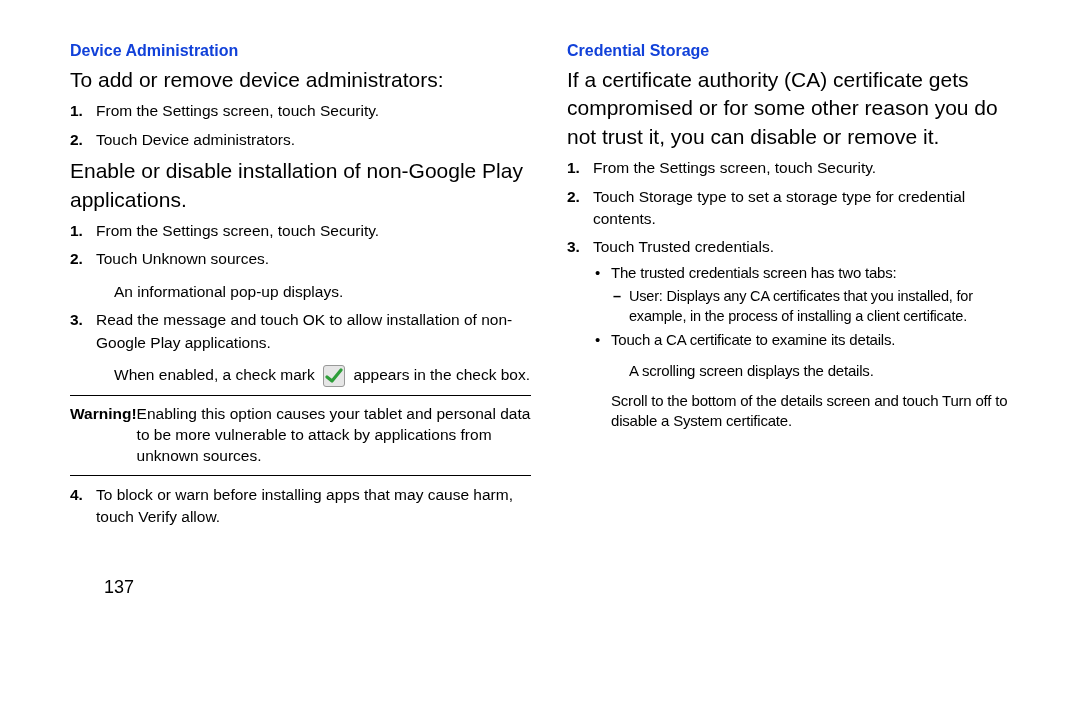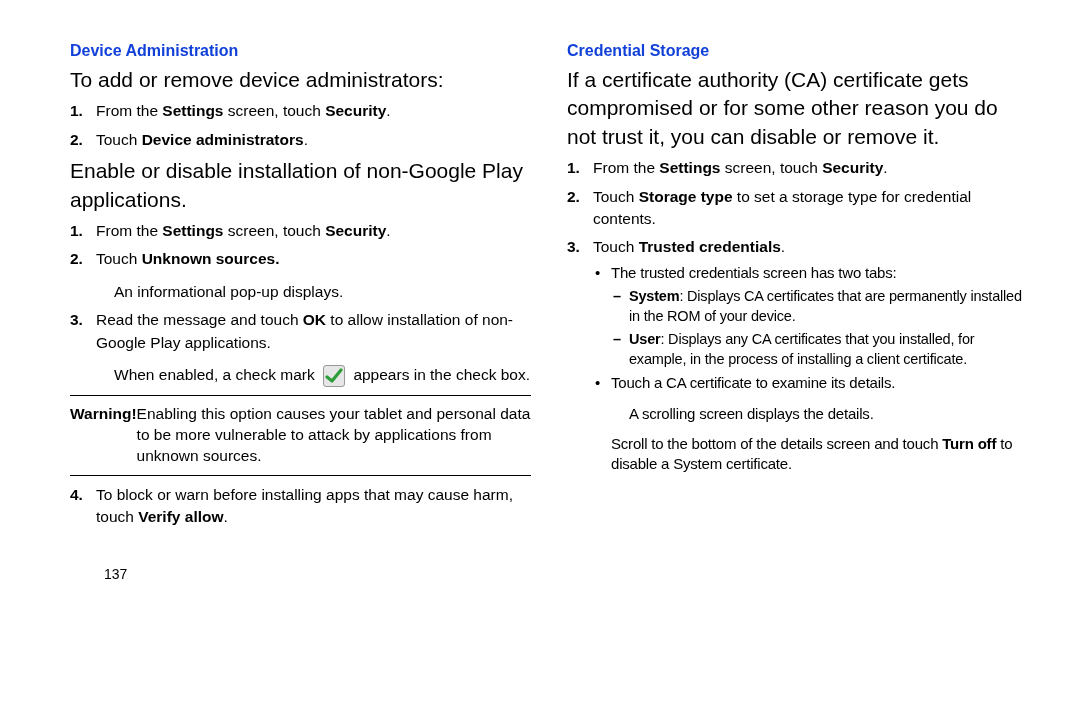--- a/index.html
+++ b/index.html
@@ -3,34 +3,34 @@
 <meta charset="utf-8">
 <style>
   html,body{margin:0;padding:0;background:#fff;font-family:Arial,Helvetica,sans-serif;color:#000}
   .page{width:1080px;height:608px;box-sizing:border-box;padding:42px 52px 0 70px;display:flex;gap:36px;position:relative}
   .col{flex:1;min-width:0}
   .h{color:#1141d9;font-weight:700;font-size:16px;margin-bottom:6px}
   p{margin:6px 0;font-size:21px;line-height:1.35}
   ol.num{list-style:none;margin:6px 0;padding:0}
   ol.num>li{position:relative;padding-left:26px;margin:6px 0;font-size:15.5px;line-height:1.45}
   ol.num>li>.n{position:absolute;left:0;top:0;font-weight:700}
-  .b{font-weight:700}
+  .b{font-weight:400}
   .hr{border:none;border-top:1px solid #000;margin:8px 0}
   .warn{display:flex;font-size:15.5px;line-height:1.35;margin:6px 0}
   .warn .lbl{font-weight:700;white-space:nowrap}
   ul.bul{list-style:none;margin:4px 0;padding:0}
   ul.bul>li{position:relative;padding-left:18px;margin:4px 0;font-size:15px;line-height:1.35}
   ul.bul>li::before{content:"•";position:absolute;left:2px;top:0}
   ul.dash{list-style:none;margin:4px 0;padding:0}
   ul.dash>li{position:relative;padding-left:18px;margin:4px 0;font-size:14.5px;line-height:1.35}
   ul.dash>li::before{content:"–";position:absolute;left:2px;top:0;font-weight:700}
   .cond{font-family:"Arial Narrow",Arial,sans-serif;font-stretch:condensed;letter-spacing:-0.2px}
   .check{display:inline-block;width:20px;height:20px;background:#e6e6e6;border:1px solid #999;border-radius:3px;vertical-align:middle;position:relative;margin:0 4px}
   .check svg{position:absolute;left:1px;top:1px;width:18px;height:18px}
-  .pgnum{position:absolute;left:104px;bottom:26px;font-size:14px}
+  .pgnum{position:absolute;left:104px;bottom:10px;font-size:18px}
   .sub{padding-left:18px;display:block;margin-top:10px}
 </style>
 </head>
 <body>
 
 <div class="page">
   <div class="col">
     <div class="h">Device Administration</div>
     <p>To add or remove device administrators:</p>
     <ol class="num">
@@ -65,21 +65,20 @@
   <div class="col">
     <div class="h">Credential Storage</div>
     <p>If a certificate authority (CA) certificate gets compromised or for some other reason you do not trust it, you can disable or remove it.</p>
     <ol class="num">
       <li><span class="n">1.</span><span>From the </span><span class="b">Settings</span><span> screen, touch </span><span class="b">Security</span><span>.</span></li>
       <li><span class="n">2.</span><span>Touch </span><span class="b">Storage type</span><span> to set a storage type for credential contents.</span></li>
       <li><span class="n">3.</span><span>Touch </span><span class="b">Trusted credentials</span><span>.</span>
         <ul class="bul cond">
           <li><span>The trusted credentials screen has two tabs:</span>
             <ul class="dash">
-              <li><span class="b">System</span><span>: Displays CA certificates that are permanently installed in the ROM of your device.</span></li>
               <li><span class="b">User</span><span>: Displays any CA certificates that you installed, for example, in the process of installing a client certificate.</span></li>
             </ul>
           </li>
           <li><span>Touch a CA certificate to examine its details.</span>
             <span class="sub">A scrolling screen displays the details.</span>
             <span class="sub" style="padding-left:0"><span>Scroll to the bottom of the details screen and touch </span><span class="b">Turn off</span><span> to disable a System certificate.</span></span>
           </li>
         </ul>
       </li>
     </ol>

